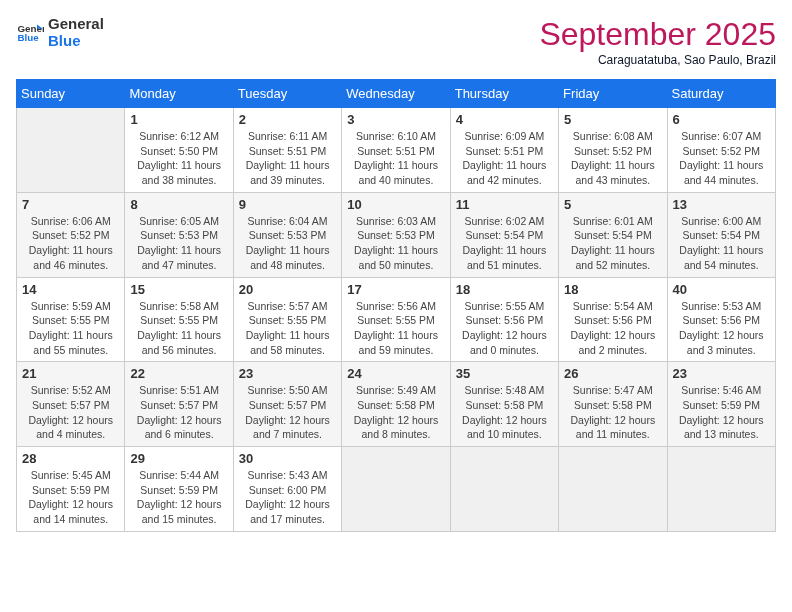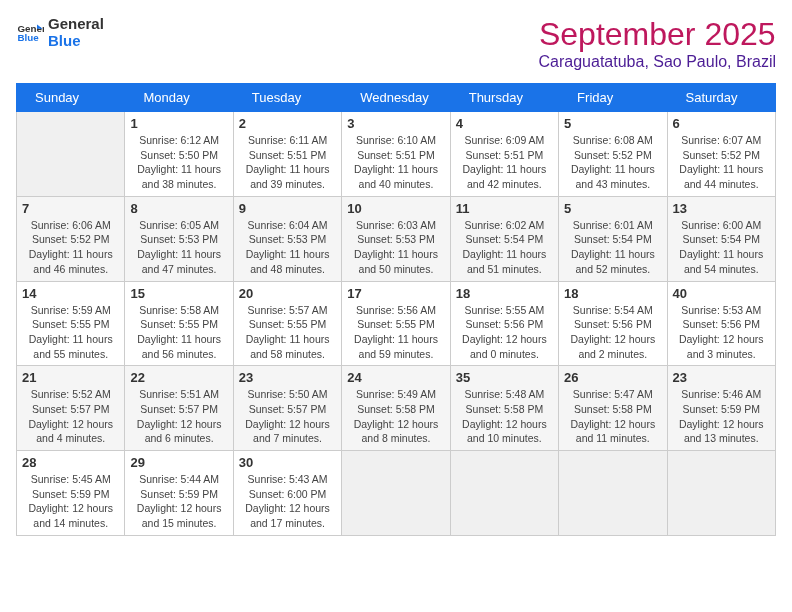--- a/index.html
+++ b/index.html
@@ -28,32 +28,32 @@
     .title-block {
       text-align: right;
     }
     .month-title {
       font-size: 32px;
       color: #be185d;
       font-weight: normal;
       text-align: center;
     }
     .subtitle {
-      font-size: 16px;
-      color: #4c1d95;
+      font-size: 12px;
+      color: #0f172a;
     }
     table {
       width: 100%;
       border-collapse: collapse;
       font-size: 11px;
     }
     thead th {
       background-color: #1a73e8;
       color: #fff;
-      padding: 6px 18px;
+      padding: 6px 4px;
       text-align: left;
       font-size: 13px;
       font-weight: normal;
       border: 1px solid #1a73e8;
     }
     tbody td {
       border: 1px solid #ccc;
       vertical-align: top;
       padding: 4px 5px;
       height: 80px;

